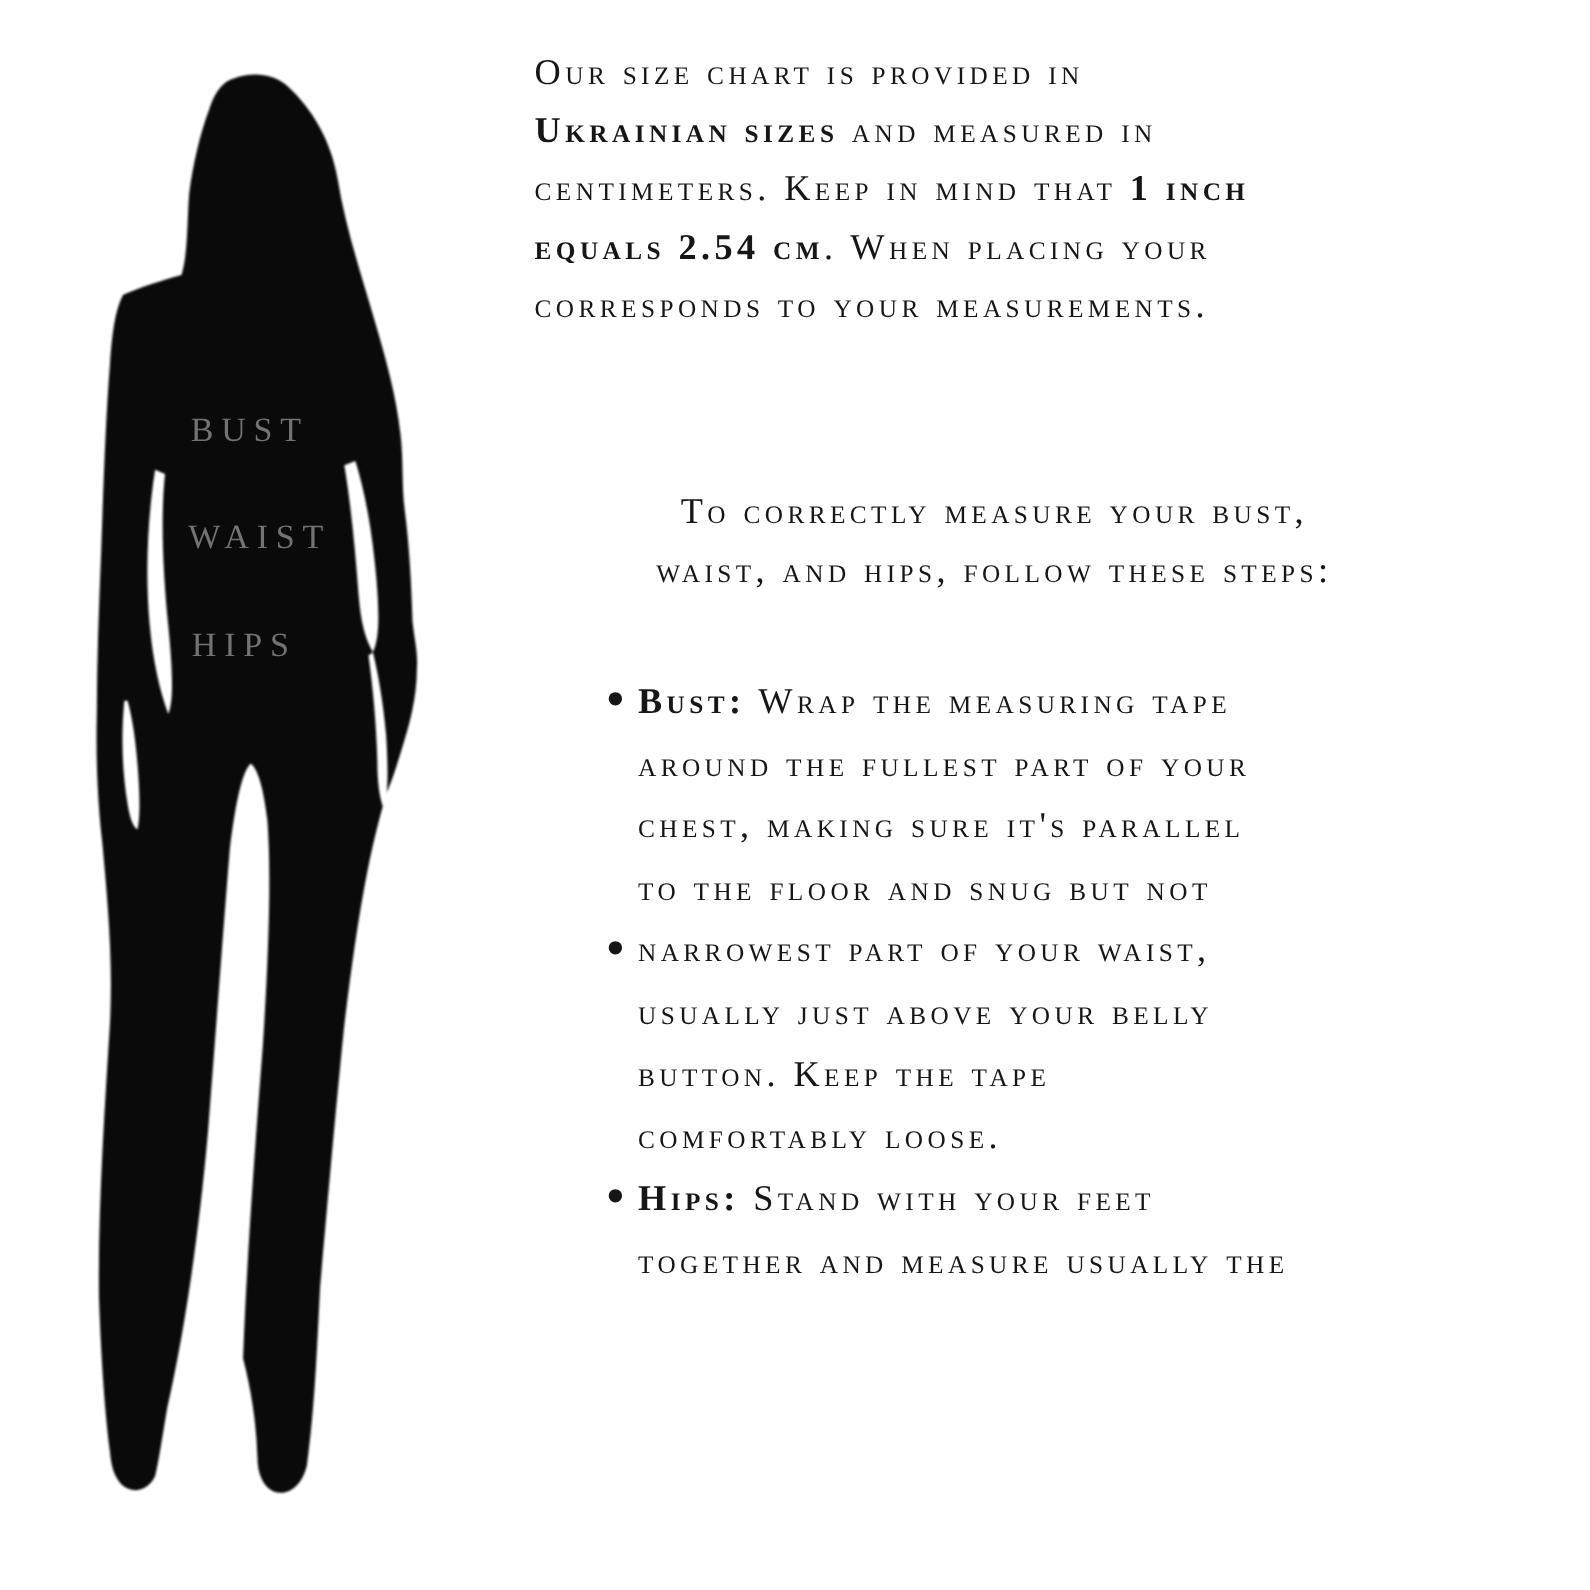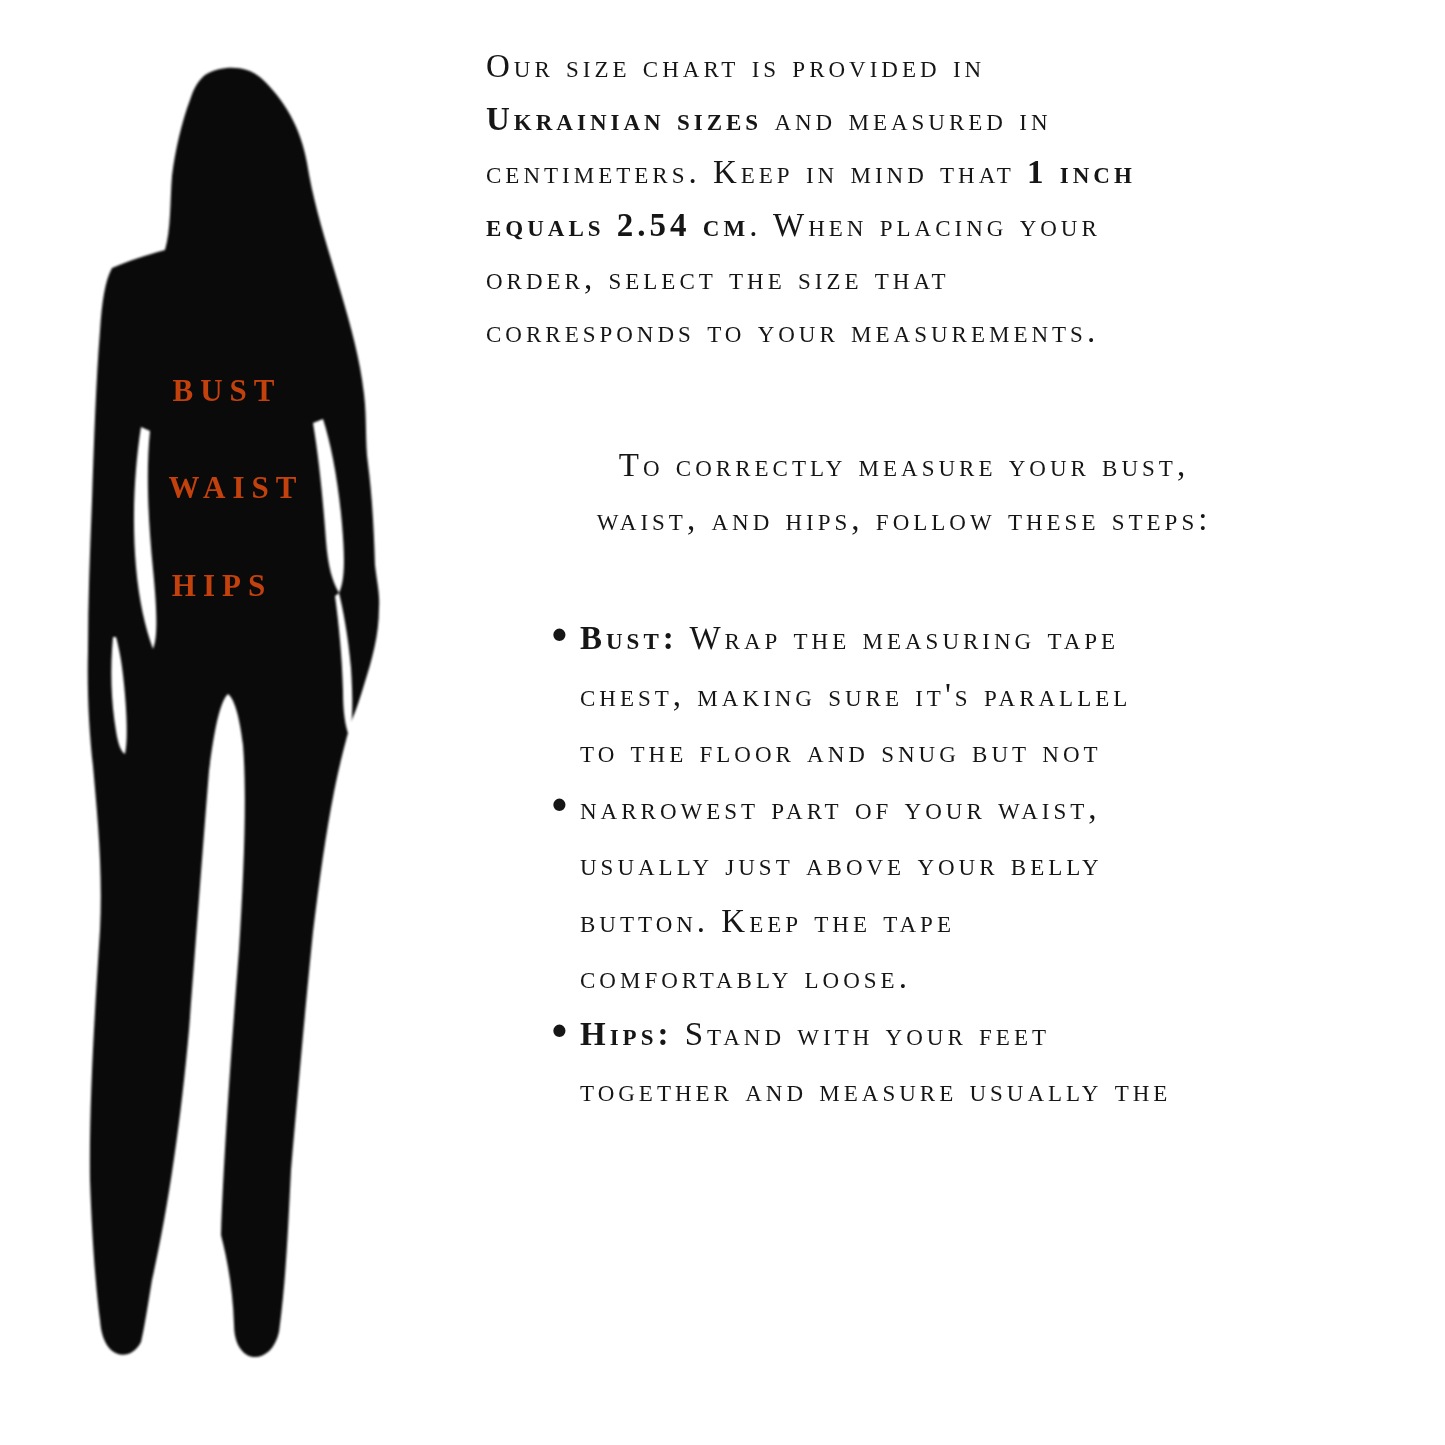--- a/index.html
+++ b/index.html
@@ -5,22 +5,22 @@
   html,body{margin:0;padding:0;}
   body{
     width:1445px;height:1445px;position:relative;overflow:hidden;
     background:#ffffff;font-family:"Liberation Serif",serif;
   }
   
   #figure-wrap{position:absolute;left:0;top:0;width:480px;height:1445px;}
   #silhouette-svg{position:absolute;left:0;top:0;filter:blur(1.1px);}
   .fig-label{
     position:absolute;width:170px;text-align:center;
-    color:#c2410c;font-size:31px;line-height:34px;
-    letter-spacing:7px;font-weight:700;white-space:nowrap;
+    color:#737373;font-size:31px;line-height:34px;
+    letter-spacing:7px;font-weight:400;white-space:nowrap;
   }
   #label-bust{left:142px;top:374px;}
   #label-waist{left:151px;top:471px;}
   #label-hips{left:137px;top:569px;}
   
   .txt{
     font-variant:small-caps;
     font-size:33px;color:#161616;letter-spacing:4px;
   }
   .ln{display:block;white-space:nowrap;}
@@ -98,35 +98,35 @@
   <div class="fig-label" id="label-bust">BUST</div>
   <div class="fig-label" id="label-waist">WAIST</div>
   <div class="fig-label" id="label-hips">HIPS</div>
 </div>
 
 <div id="intro" class="txt">
   <span class="ln"><span>Our size chart is provided in</span></span>
   <span class="ln"><span class="b">Ukrainian sizes</span><span> and measured in</span></span>
   <span class="ln"><span>centimeters. Keep in mind that </span><span class="b">1 inch</span></span>
   <span class="ln"><span class="b">equals 2.54 cm</span><span>. When placing your</span></span>
-  <span class="ln"><span>order, select the size that</span></span>
   <span class="ln"><span>corresponds to your measurements.</span></span>
 </div>
 
 <div id="steps-intro" class="txt">
   <span class="ln">To correctly measure your bust,</span>
   <span class="ln">waist, and hips, follow these steps:</span>
 </div>
 
 <div id="bullet-list" class="txt">
 
   <div class="li">
     <span class="dot">•</span>
     <div class="li-text">
       <span class="ln"><span class="b">Bust:</span><span> Wrap the measuring tape</span></span>
+      <span class="ln">around the fullest part of your</span>
       <span class="ln">chest, making sure it's parallel</span>
       <span class="ln">to the floor and snug but not</span>
     </div>
   </div>
 
   <div class="li">
     <span class="dot">•</span>
     <div class="li-text">
       <span class="ln">narrowest part of your waist,</span>
       <span class="ln">usually just above your belly</span>

